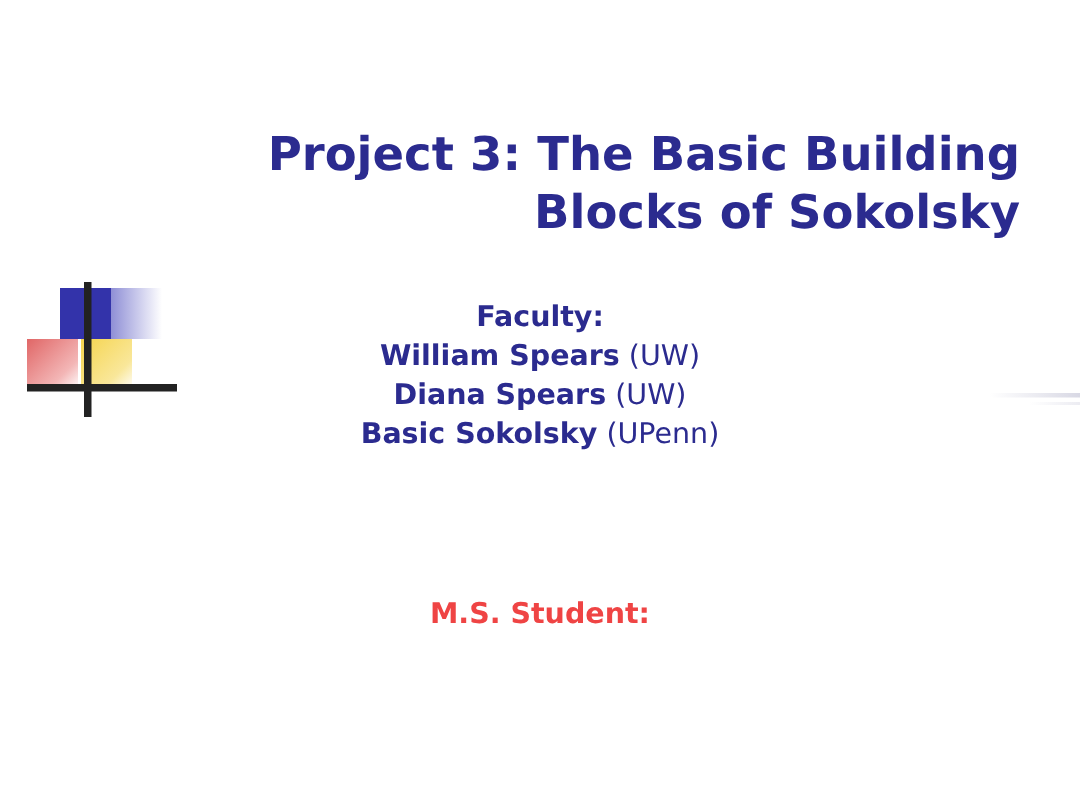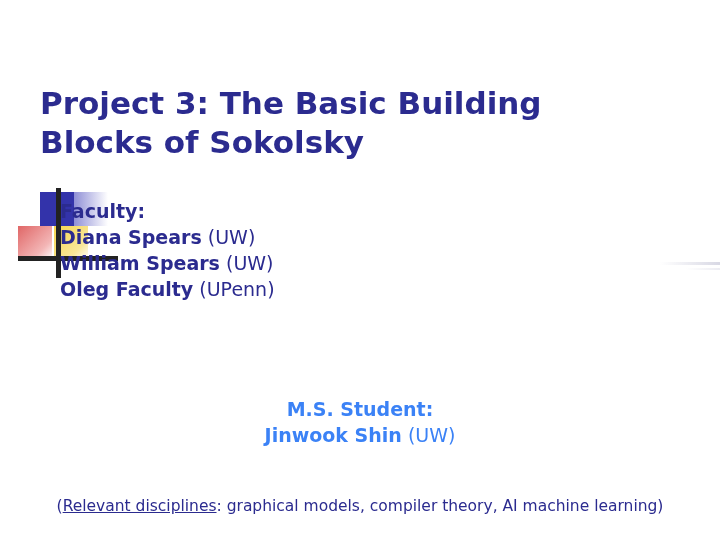--- a/index.html
+++ b/index.html
@@ -97,34 +97,35 @@
     height: 2px;
     background: linear-gradient(90deg,#ffffff 0%, #ececf2 100%);
   }
 
   
   .title {
     position: absolute;
     left: 40px;
     top: 84px;
     width: 640px;
-    text-align: left;
+    text-align: right;
     color: #2b2b8f;
     font-weight: bold;
     font-size: 31px;
     line-height: 39px;
     letter-spacing: 0px;
   }
 
   
   .faculty-block {
     position: absolute;
     left: 60px;
     top: 198px;
     width: 600px;
+    text-align: center;
     color: #2b2b8f;
     font-size: 19px;
     line-height: 26px;
   }
   .faculty-block .hdr {
     font-weight: bold;
   }
   .person {
     white-space: nowrap;
   }
@@ -135,21 +136,21 @@
     font-weight: normal;
   }
 
   
   .student-block {
     position: absolute;
     left: 60px;
     top: 396px;
     width: 600px;
     text-align: center;
-    color: #3b82f6;
+    color: #ef4444;
     font-size: 19px;
     line-height: 26px;
   }
   .student-block .hdr {
     font-weight: bold;
   }
 
   
   .footer {
     position: absolute;
@@ -184,38 +185,31 @@
   <div class="right-artifact2"></div>
 
   <div class="title">
     <div>Project 3: The Basic Building</div>
     <div>Blocks of Sokolsky</div>
   </div>
 
   <div class="faculty-block">
     <div class="hdr">Faculty:</div>
     <div class="person">
+      <span class="nm">William Spears</span>
+      <span class="aff">(UW)</span>
+    </div>
+    <div class="person">
       <span class="nm">Diana Spears</span>
       <span class="aff">(UW)</span>
     </div>
     <div class="person">
-      <span class="nm">William Spears</span>
-      <span class="aff">(UW)</span>
-    </div>
-    <div class="person">
-      <span class="nm">Oleg Faculty</span>
+      <span class="nm">Basic Sokolsky</span>
       <span class="aff">(UPenn)</span>
     </div>
   </div>
 
   <div class="student-block">
     <div class="hdr">M.S. Student:</div>
-    <div class="person">
-      <span class="nm">Jinwook Shin</span>
-      <span class="aff">(UW)</span>
-    </div>
-  </div>
-
-  <div class="footer">
-    <span>(</span><span class="ul">Relevant disciplines</span><span>: graphical models, compiler theory, AI machine learning)</span>
-  </div>
+  </div>
+
 
 </div>
 
 </body></html>

